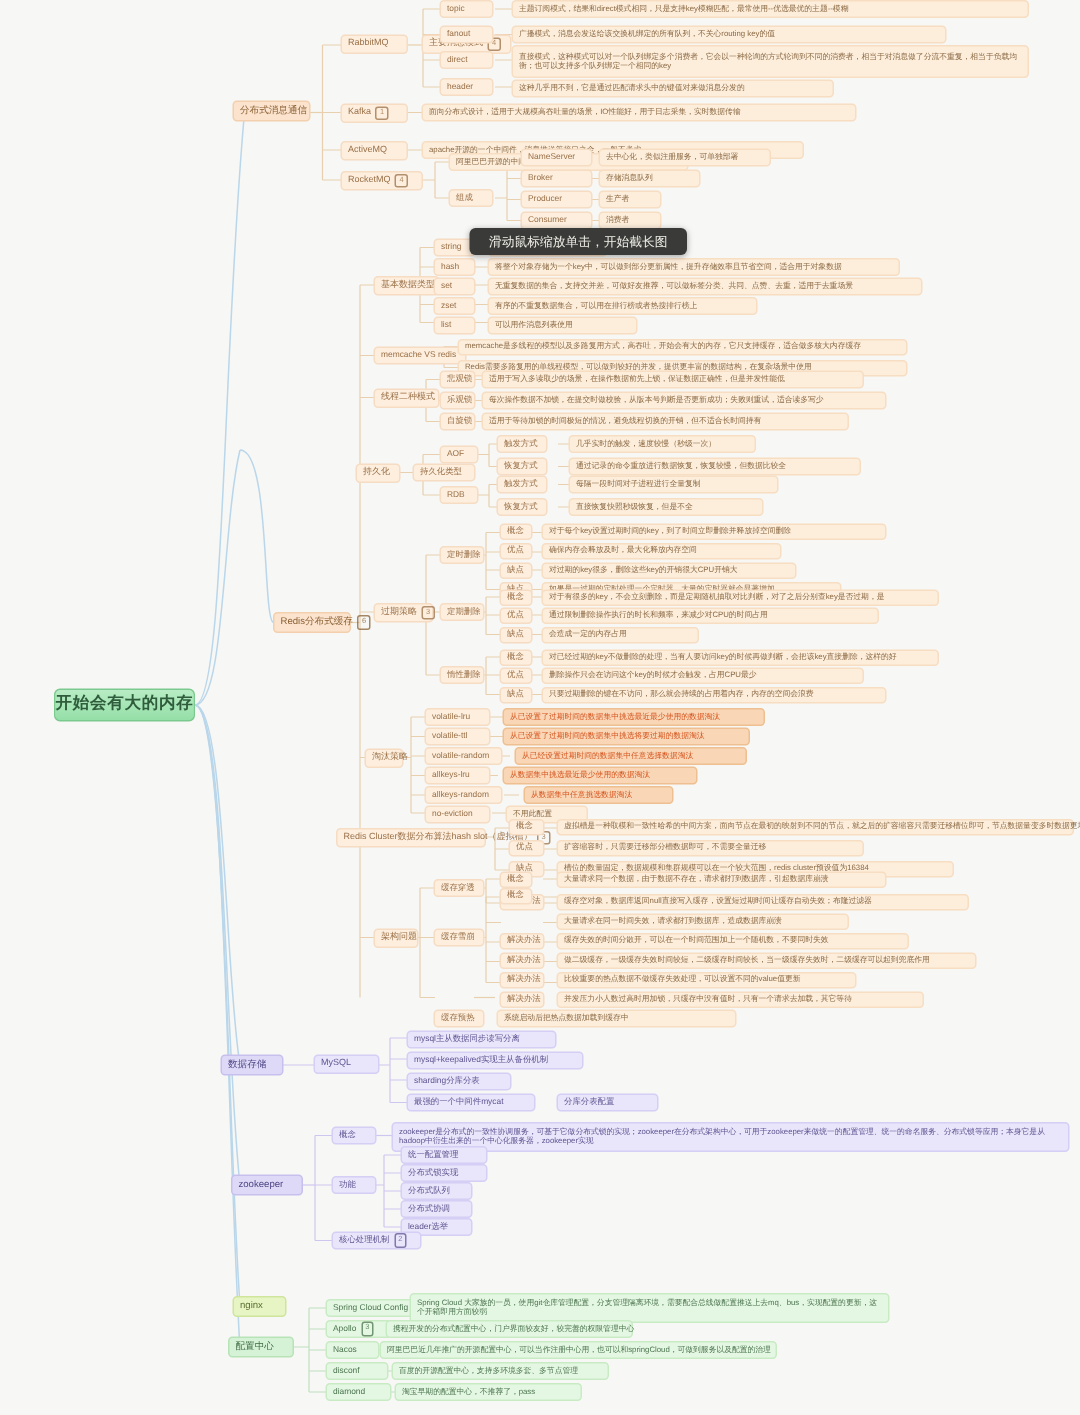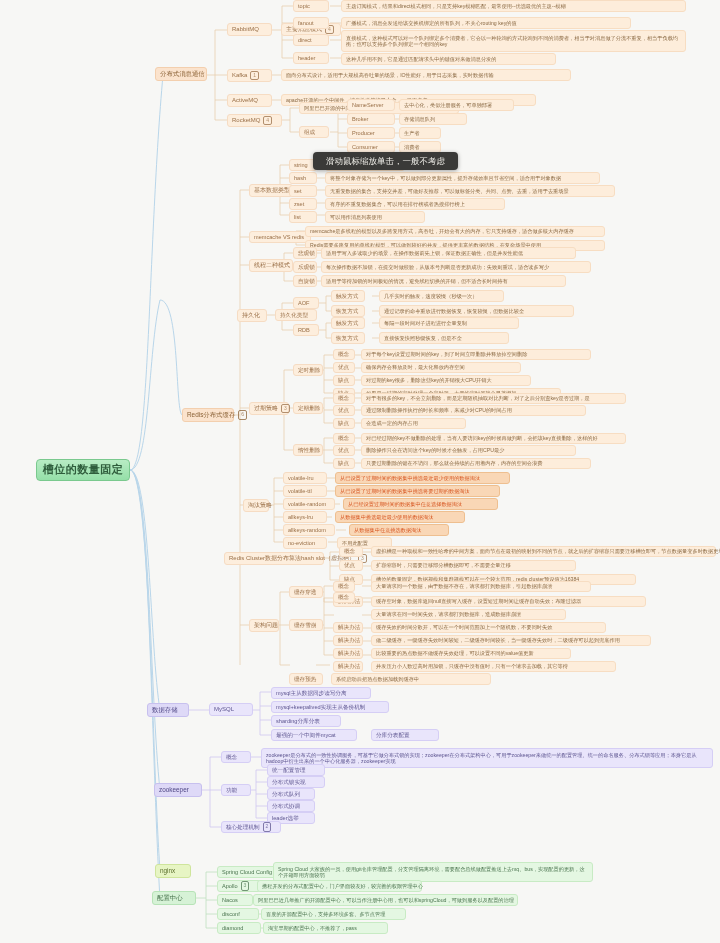--- a/index.html
+++ b/index.html
@@ -136,25 +136,25 @@
       <path d="M248 790 L256 790 M256 770 L256 818 M256 770 L268 770 M256 782 L268 782 M256 794 L268 794 M256 806 L268 806 M256 818 L268 818"></path>
     </g>
     <g stroke="#bfe0bf" stroke-width=".8" fill="none">
       <path d="M196 898 L206 898"></path>
       <path d="M206 872 L206 928 M206 872 L218 872 M206 886 L218 886 M206 900 L218 900 M206 914 L218 914 M206 928 L218 928"></path>
       <path d="M264 872 L274 872 M248 886 L258 886 M244 900 L254 900 M252 914 L262 914 M254 928 L264 928"></path>
     </g>
   </svg>
 
   <div class="node root" style="left:36px;top:459px;width:94px;height:22px;">
-    <span>槽位的数量固定</span>
+    <span>开始会有大的内存</span>
   </div>
 
   <div class="node tooltip" style="left:313px;top:152px;width:145px;height:18px;">
-    <span>滑动鼠标缩放单击，一般不考虑</span>
+    <span>滑动鼠标缩放单击，开始截长图</span>
   </div>
 
   <div class="node orange t35" style="left:155px;top:67px;width:52px;height:14px;">
     <span>分布式消息通信</span>
   </div>
 
   <div class="node orange-l t3" style="left:227px;top:23px;width:45px;height:13px;">
     <span>RabbitMQ</span>
   </div>
   <div class="node orange-l t3" style="left:281px;top:23px;width:60px;height:13px;">

